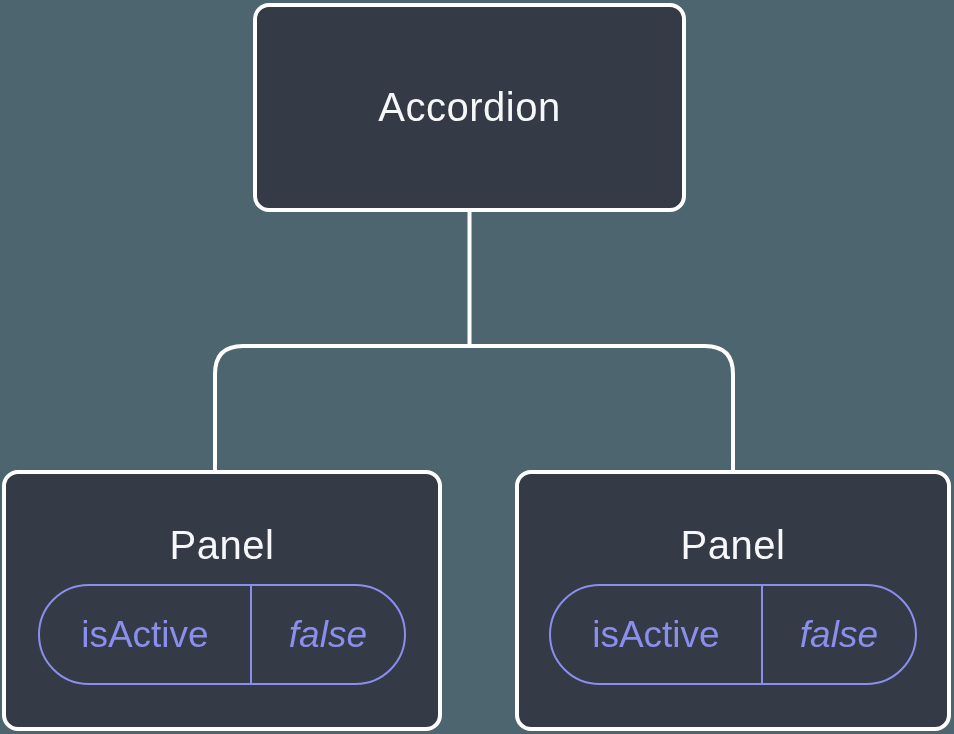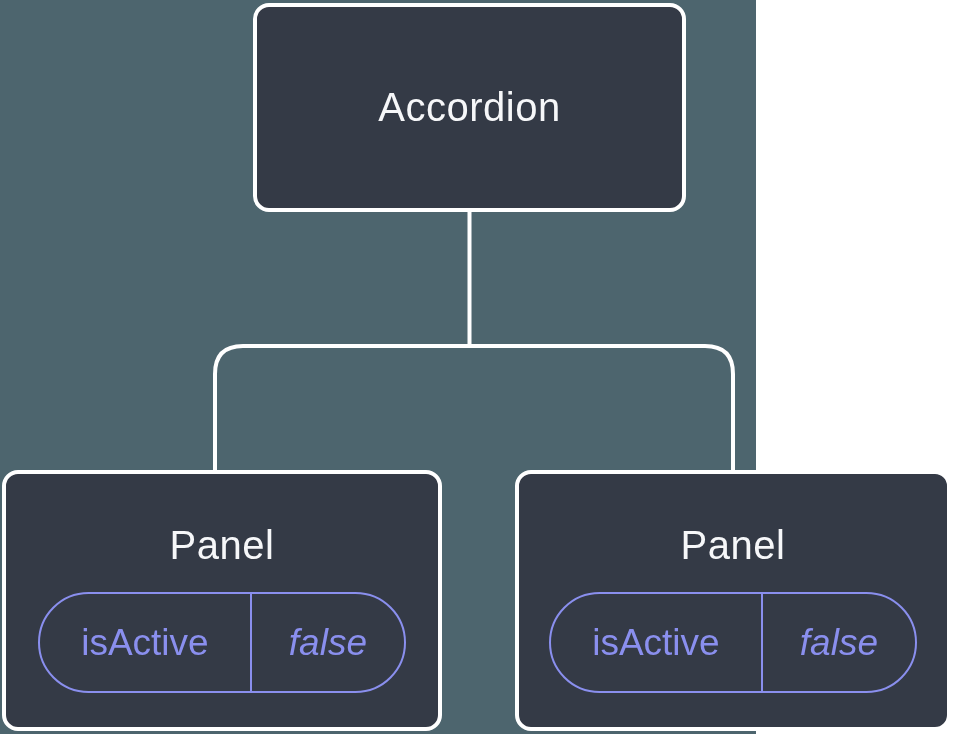--- a/index.html
+++ b/index.html
@@ -11,21 +11,21 @@
     --connector: #ffffff;
   }
   * { margin: 0; padding: 0; box-sizing: border-box; }
   html, body {
     width: 954px; height: 734px;
     font-family: "Liberation Sans", sans-serif;
     overflow: hidden;
   }
   .canvas {
     position: relative;
-    width: 756px; height: 734px;
+    width: 954px; height: 734px;
     background: var(--background);
   }
   .connectors {
     position: absolute;
     left: 0; top: 0;
     width: 954px; height: 734px;
     z-index: 0;
   }
   .connectors path {
     stroke: var(--connector);
@@ -60,21 +60,21 @@
     align-items: center;
     padding-top: 40px;
     text-align: center;
   }
   .node-panel-left  { left: 2px;   width: 440px; }
   .node-panel-right { left: 515px; width: 436px; }
   .node-panel .node-label {
     line-height: 62px;
   }
   .state-pill {
-    margin-top: 16px;
+    margin-top: 8px;
     width: 368px;
     height: 101px;
     border: 2.5px solid var(--state-accent);
     border-radius: 60px;
     display: flex;
     align-items: stretch;
     overflow: hidden;
   }
   .state-cell {
     display: flex;

